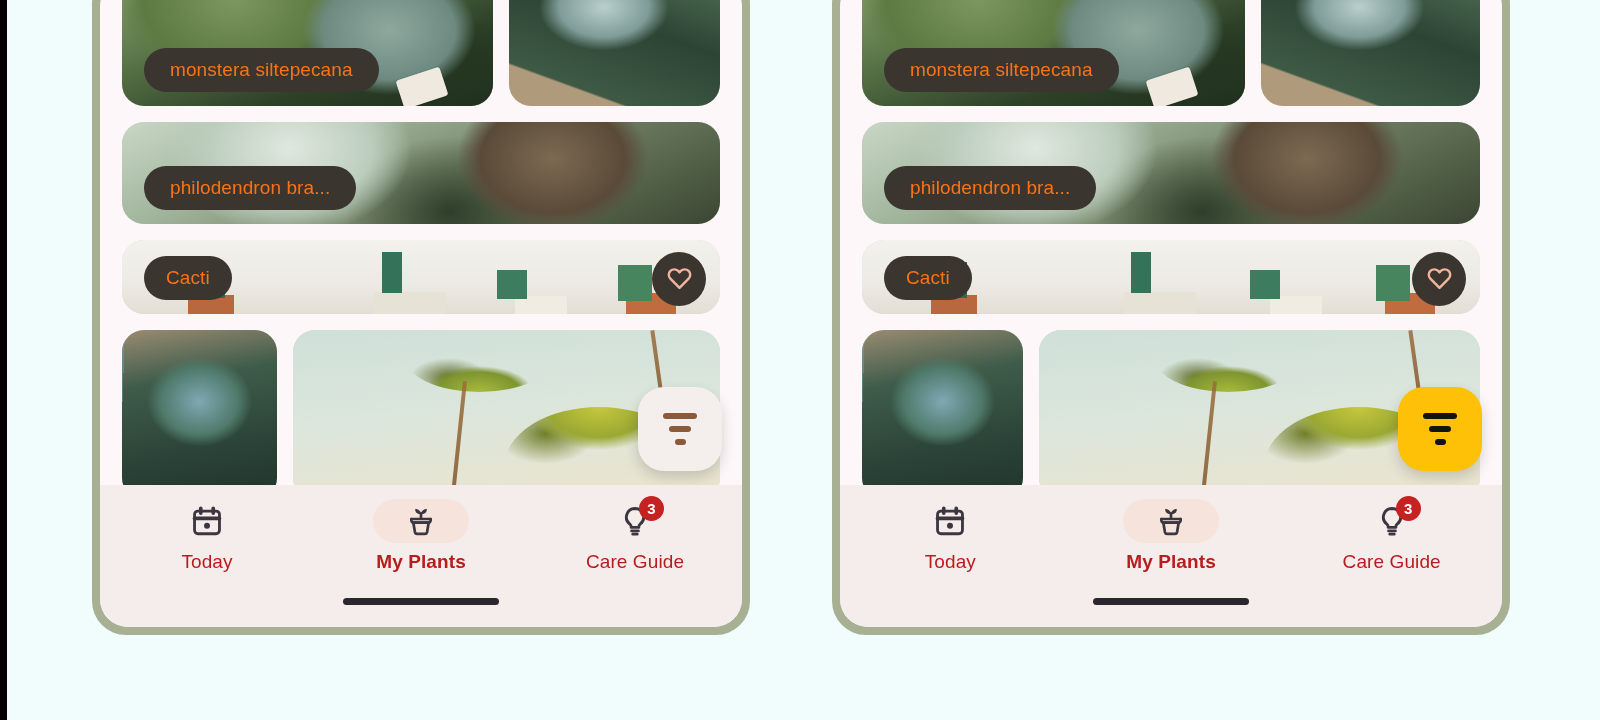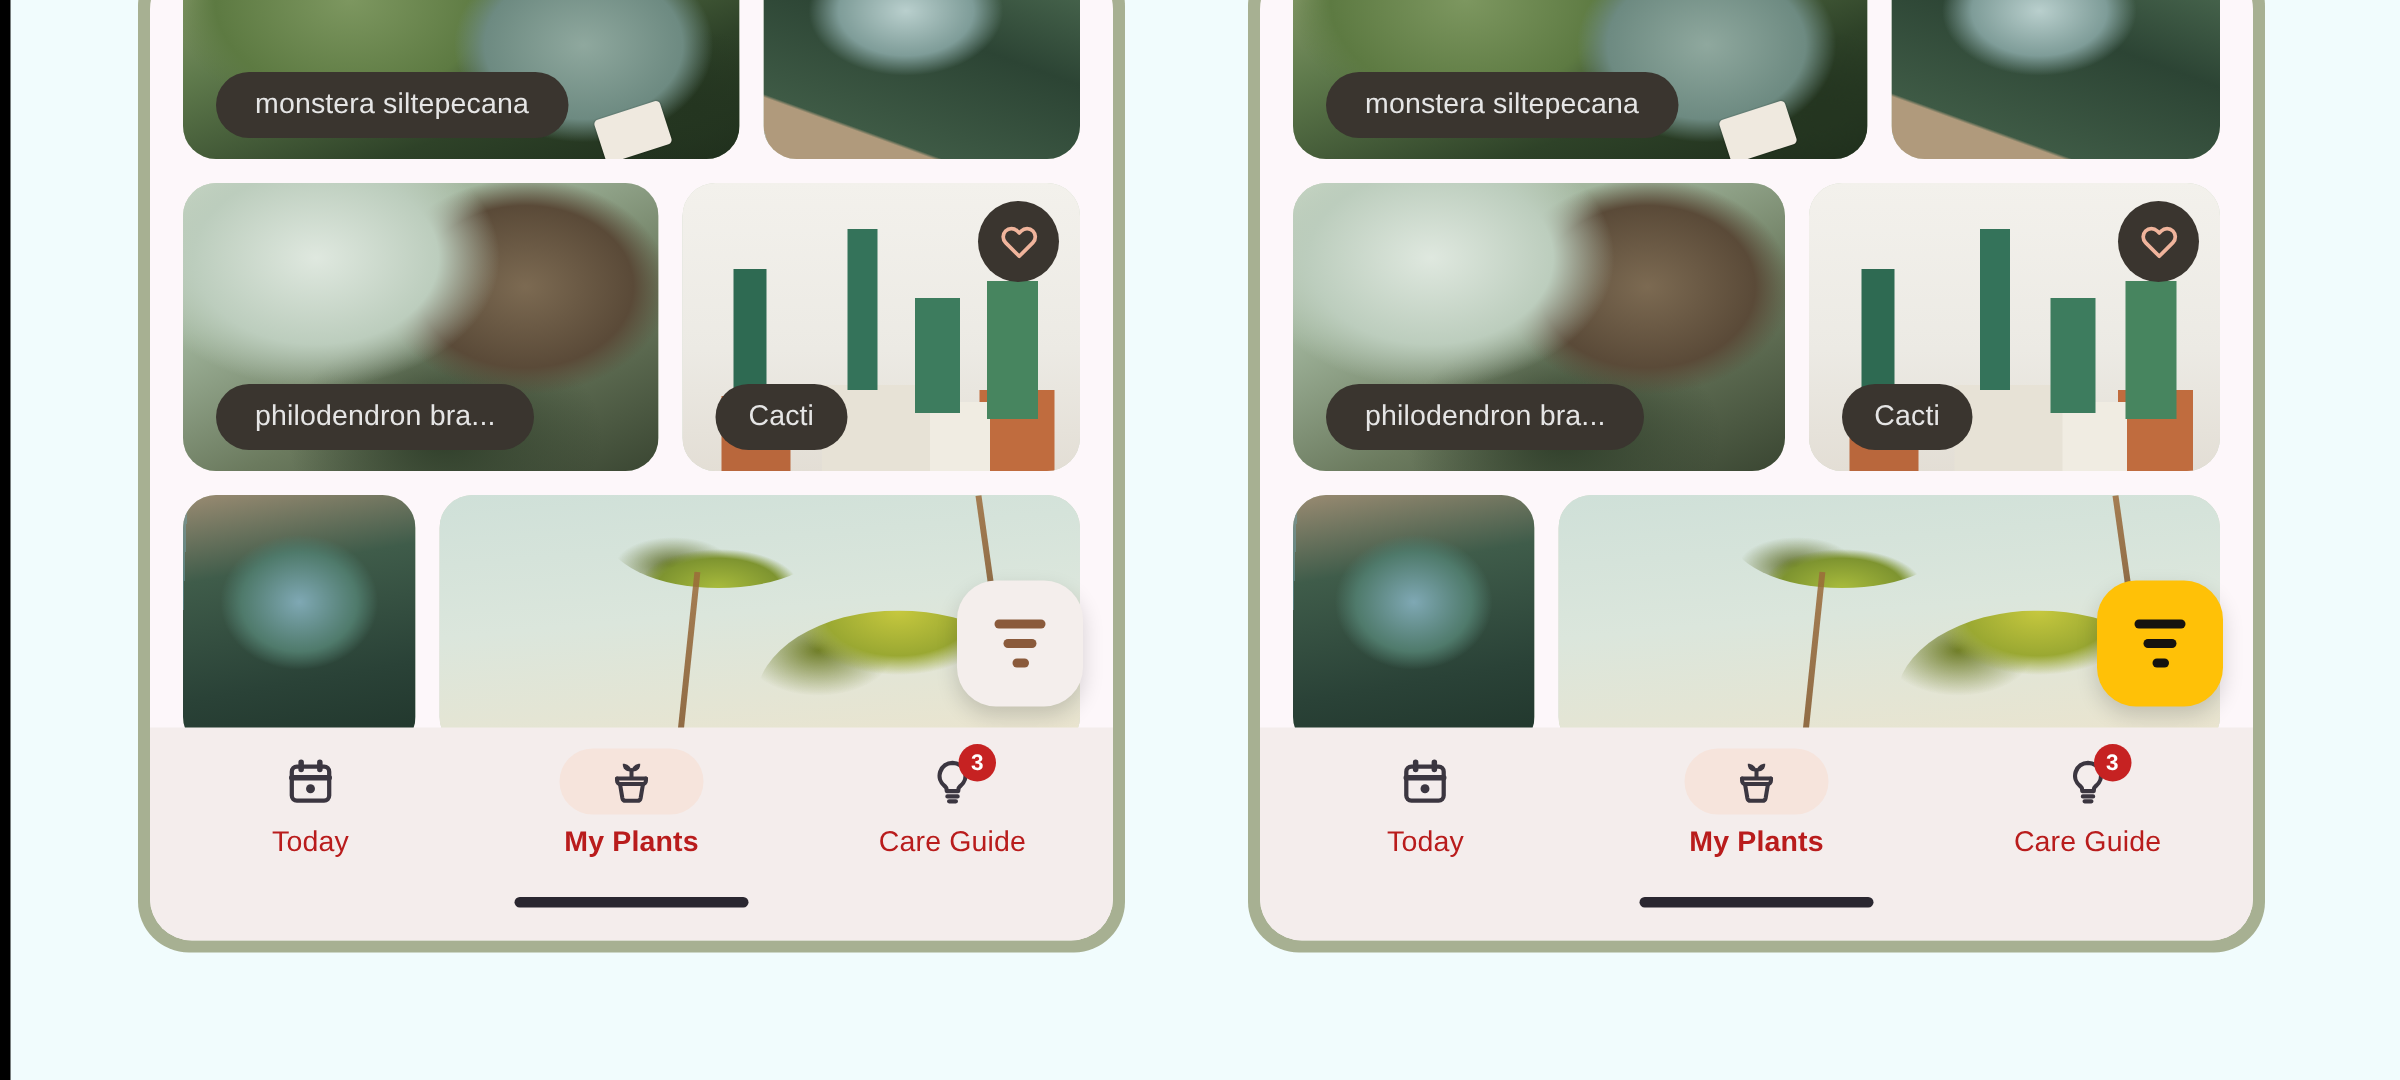--- a/index.html
+++ b/index.html
@@ -44,21 +44,21 @@
     bottom: 142px;
     padding: 0 22px;
   }
   .row {
     display: flex;
     gap: 16px;
     margin-bottom: 16px;
     position: relative;
   }
   .row.r1 { height: 152px; margin-top: -24px; }
-  .row.r2 { height: 192px; }
+  .row.r2 { height: 192px; flex-direction: column; }
   .row.r3 { height: 170px; }
 
   .card {
     position: relative;
     border-radius: 22px;
     overflow: hidden;
     background: #cfd9c7;
   }
   .card .art { position: absolute; inset: 0; }
 
@@ -160,21 +160,21 @@
     position:absolute; width:4px;
     background: linear-gradient(180deg,#9c6b3a,#7a5128);
     opacity:.85;
   }
 
   
   .chip {
     position: absolute;
     left: 22px; bottom: 14px;
     background: #3A352F;
-    color: #e5e5e5;
+    color: #f97316;
     border-radius: 999px;
     padding: 11px 26px;
     font-size: 19px;
     letter-spacing: .1px;
     white-space: nowrap;
     max-width: calc(100% - 30px);
     overflow: hidden;
     text-overflow: ellipsis;
   }
   .chip.chip-sm { padding: 11px 22px; }

